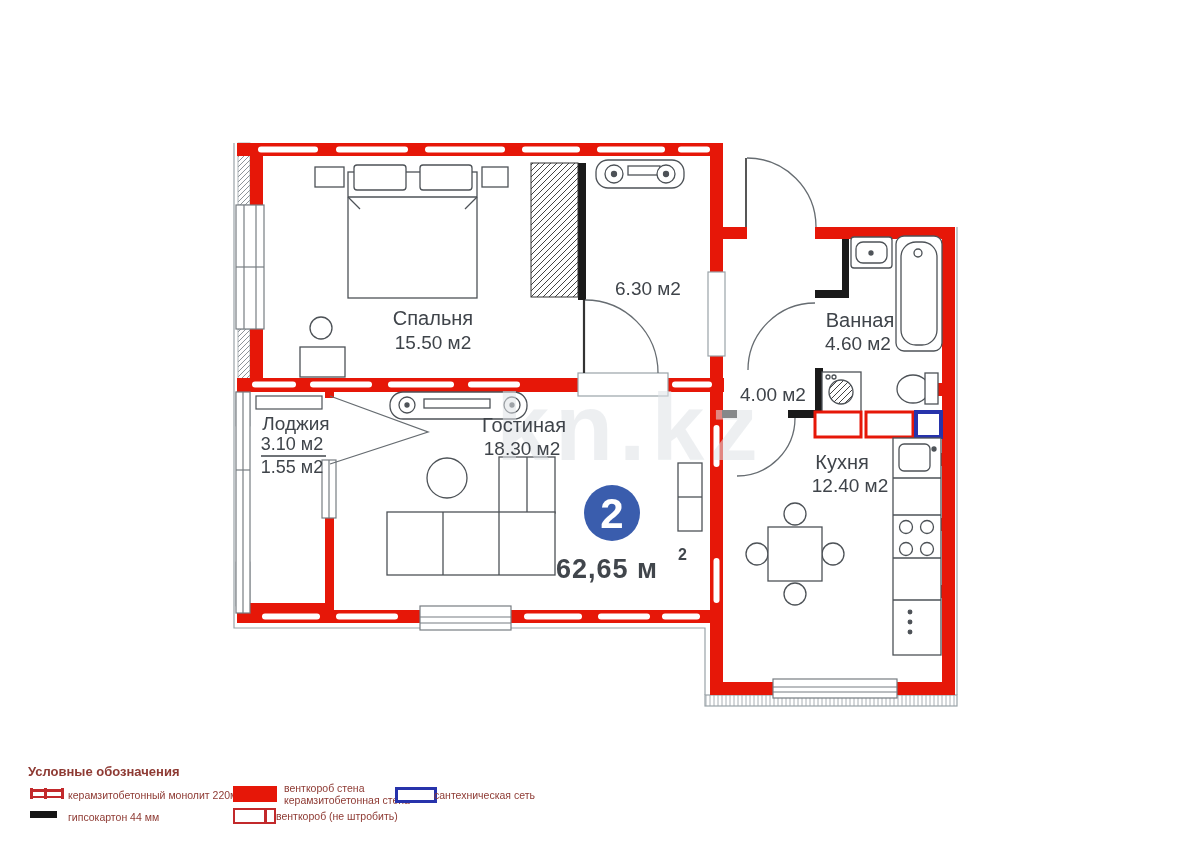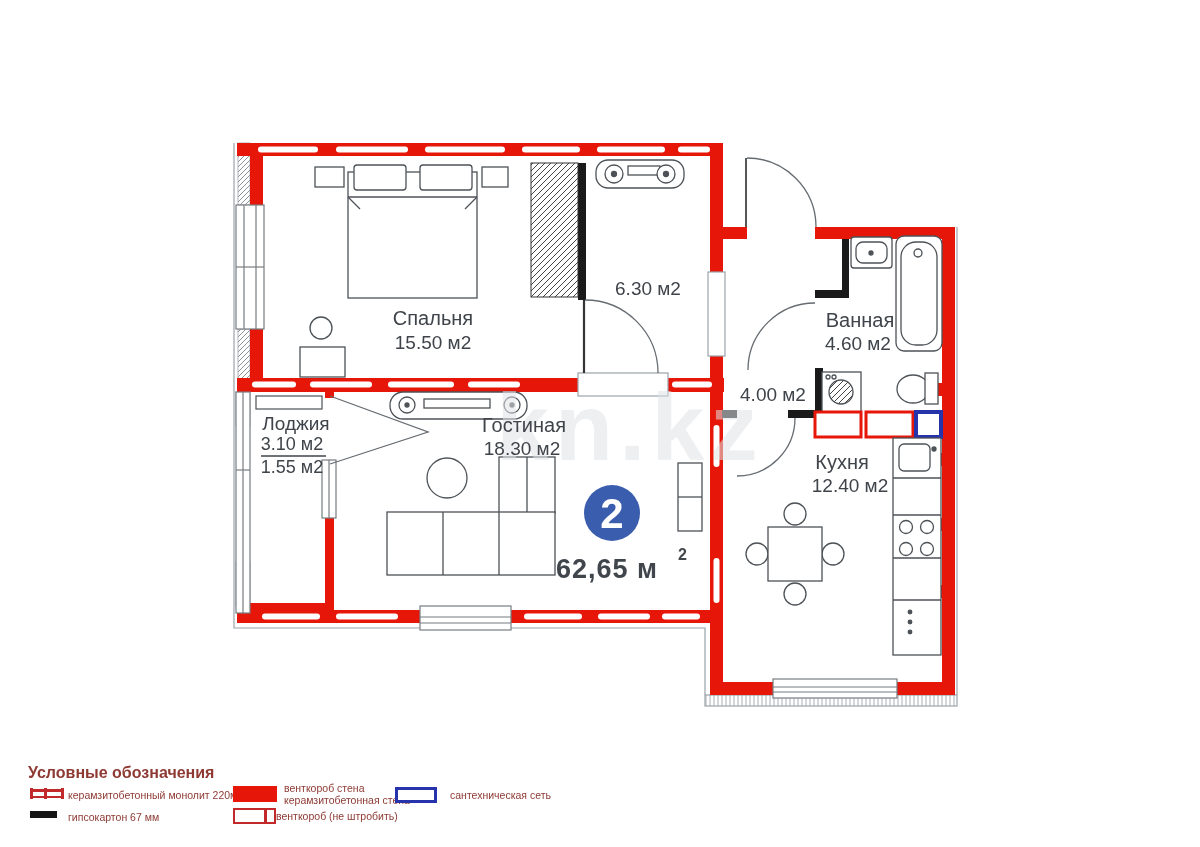--- a/index.html
+++ b/index.html
@@ -7,21 +7,21 @@
          font-family:"Liberation Sans",sans-serif;}
   svg text{font-family:"Liberation Sans",sans-serif;fill:#3f444a;}
   .room-name{font-size:20px;font-weight:500;}
   .room-area{font-size:19px;font-weight:500;}
   .total-area{font-size:27px;font-weight:bold;fill:#41464c;letter-spacing:1px;}
   .total-sup{font-size:16px;font-weight:bold;fill:#41464c;}
   .badge-num{font-size:42px;font-weight:bold;fill:#ffffff;}
   .watermark{font-size:95px;font-weight:bold;fill:#dfe3e7;opacity:.55;letter-spacing:6px;}
 
   .legend{position:absolute;left:20px;top:758px;width:720px;height:80px;}
-  .legend-title{position:absolute;left:8px;top:6px;font-size:16px;font-weight:bold;color:#8e3a33;}
+  .legend-title{position:absolute;left:8px;top:6px;font-size:13px;font-weight:bold;color:#8e3a33;}
   .legend-label{position:absolute;font-size:10.5px;color:#8e3a33;white-space:nowrap;}
   .legend-label.two-line{line-height:11.5px;}
   .ic{position:absolute;}
   
   .ic-monolith{left:10px;top:30px;width:34px;height:11px;}
   .ic-monolith i{position:absolute;background:#c2292b;}
   .ic-monolith .h1{left:0;right:0;top:1px;height:2.5px;}
   .ic-monolith .h2{left:0;right:0;bottom:1px;height:2.5px;}
   .ic-monolith .v1{left:0;top:0;width:3px;height:11px;}
   .ic-monolith .v2{left:14px;top:0;width:3px;height:11px;}
@@ -265,29 +265,29 @@
     <span class="ic ic-monolith">
       <i class="h1"></i>
         <i class="h2"></i>
         <i class="v1"></i>
         <i class="v2"></i>
         <i class="v3"></i>
     </span>
     <div class="legend-label" style="left:48px;top:31px">керамзитобетонный монолит 220мм</div>
 
     <span class="ic ic-drywall"></span>
-    <div class="legend-label" style="left:48px;top:53px">гипсокартон 67 мм</div>
+    <div class="legend-label" style="left:48px;top:53px">гипсокартон 44 мм</div>
 
     <span class="ic ic-exterior"></span>
     <div class="legend-label two-line" style="left:264px;top:25px">
       <div>венткороб стена</div>
       <div>керамзитобетонная стена</div>
     </div>
 
     <span class="ic ic-vent">
         <i></i>
       </span>
     <div class="legend-label" style="left:256px;top:52px">венткороб (не штробить)</div>
 
     <span class="ic ic-plumb"></span>
-    <div class="legend-label" style="left:430px;top:31px">сантехническая сеть</div>
+    <div class="legend-label" style="left:414px;top:31px">сантехническая сеть</div>
   </div>
 </div>
 
 </body></html>

